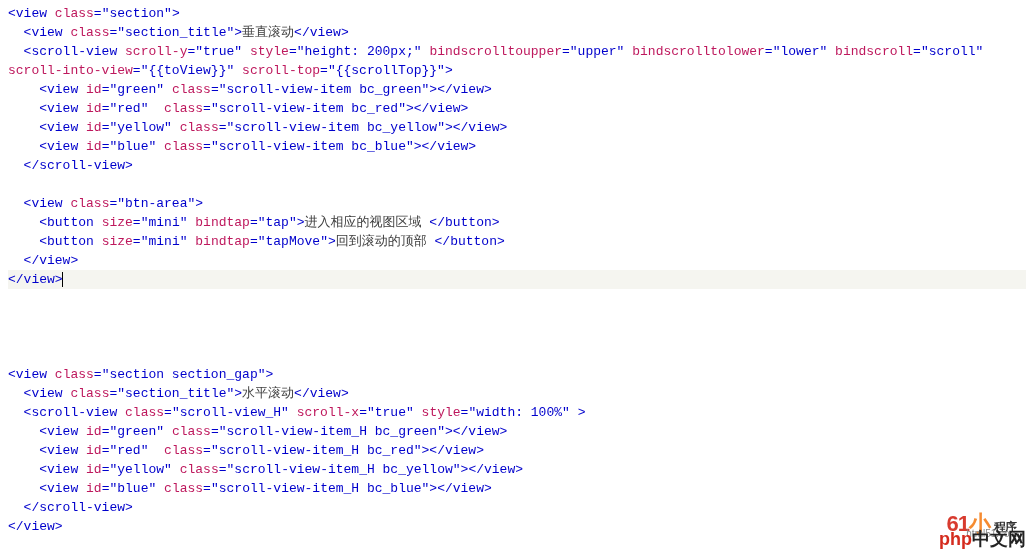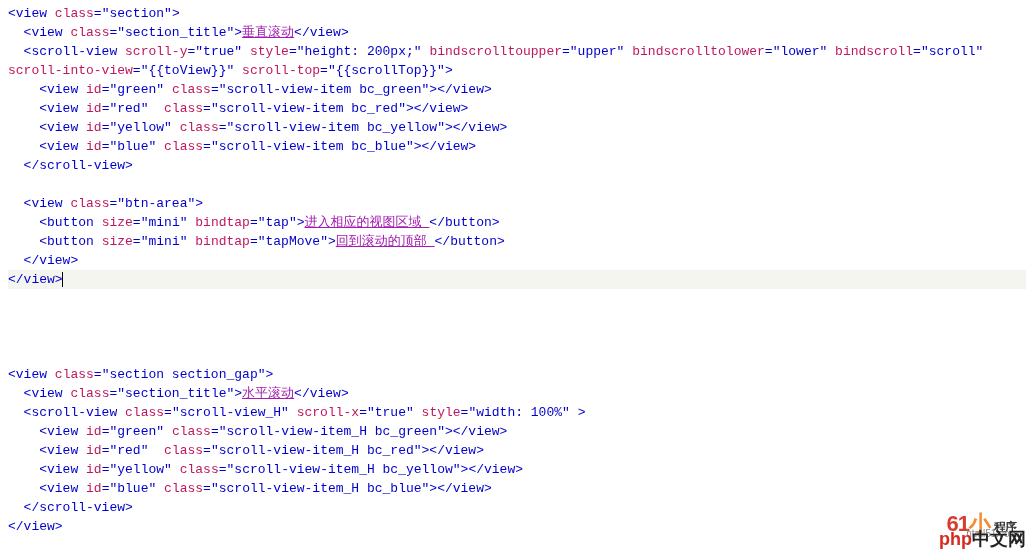--- a/index.html
+++ b/index.html
@@ -11,21 +11,21 @@
       line-height: 19px;
       background: #ffffff;
       color: #000;
       white-space: nowrap;
     }
     .line { min-height: 19px; }
     .highlighted { background: #f5f5f0; }
     .tag { color: #0000cc; }
     .attr-name { color: #be185d; }
     .attr-value { color: #0000cc; }
-    .text { color: #a21caf; text-decoration: underline; }
+    .text { color: #404040; }
     .cursor {
       display: inline-block;
       width: 1px;
       height: 15px;
       background: #000;
       vertical-align: middle;
       margin-left: -1px;
     }
     .gap { height: 76px; }
     .watermark {

